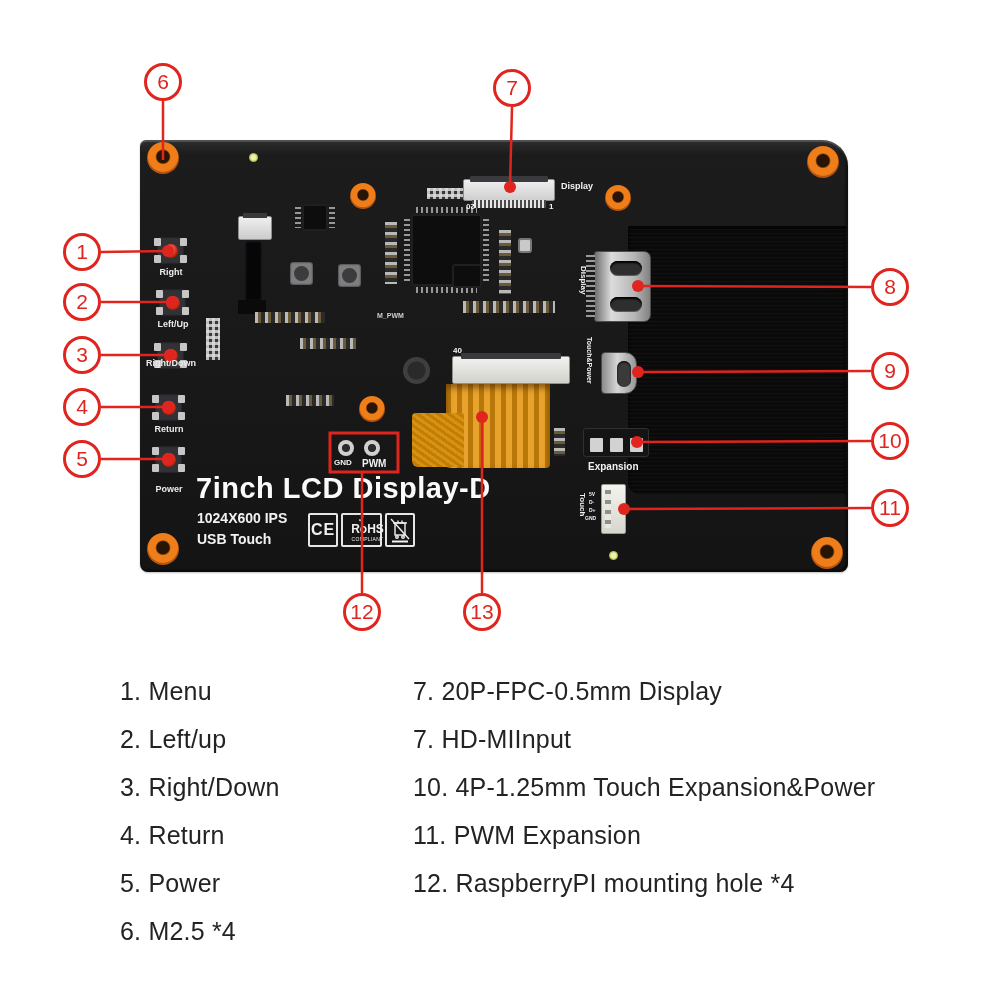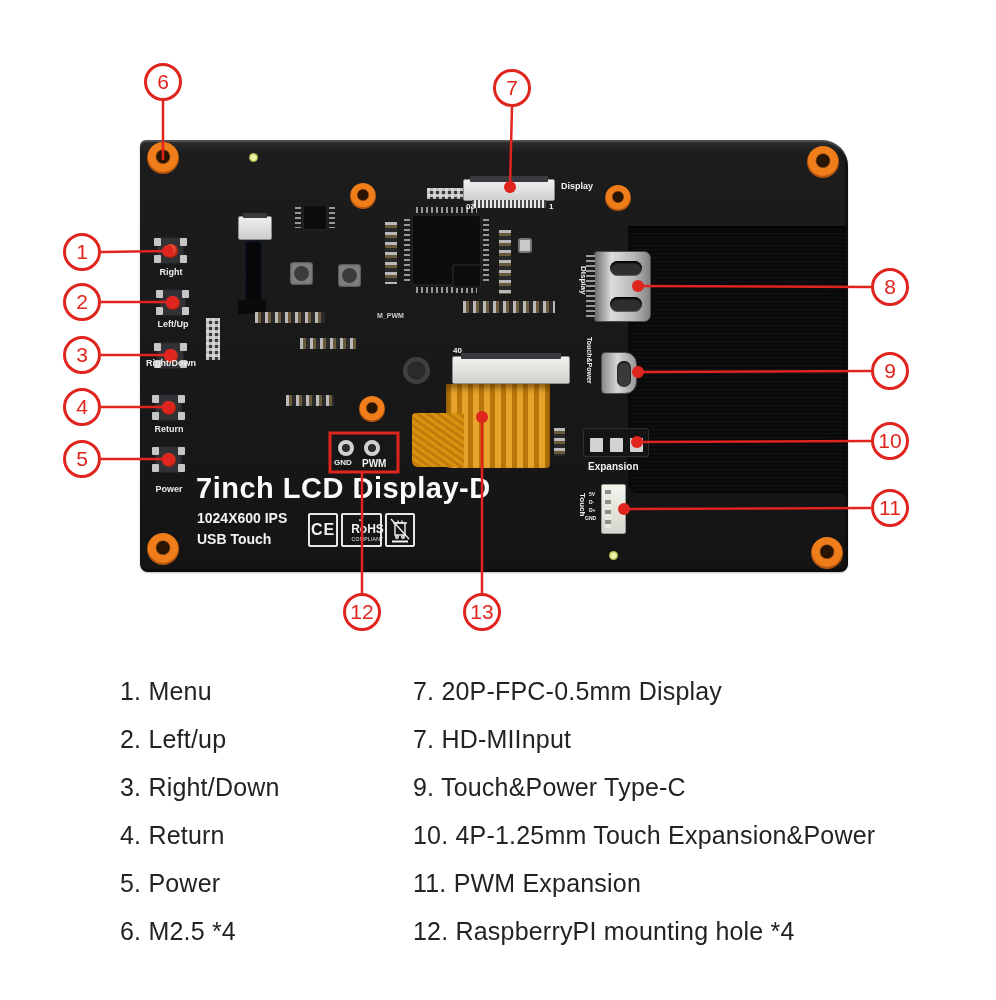--- a/index.html
+++ b/index.html
@@ -319,18 +319,17 @@
     <div class="legend-item">1. Menu</div>
     <div class="legend-item">2. Left/up</div>
     <div class="legend-item">3. Right/Down</div>
     <div class="legend-item">4. Return</div>
     <div class="legend-item">5. Power</div>
     <div class="legend-item">6. M2.5 *4</div>
   </div>
   <div class="legend-col" style="left:413px;top:667px;">
     <div class="legend-item">7. 20P-FPC-0.5mm Display</div>
     <div class="legend-item">7. HD-MIInput</div>
-    <div class="legend-item">9. Touch&amp;Power Type-C</div>
     <div class="legend-item">10. 4P-1.25mm Touch Expansion&amp;Power</div>
     <div class="legend-item">11. PWM Expansion</div>
     <div class="legend-item">12. RaspberryPI mounting hole *4</div>
   </div>
 </div>
 
 </body></html>

